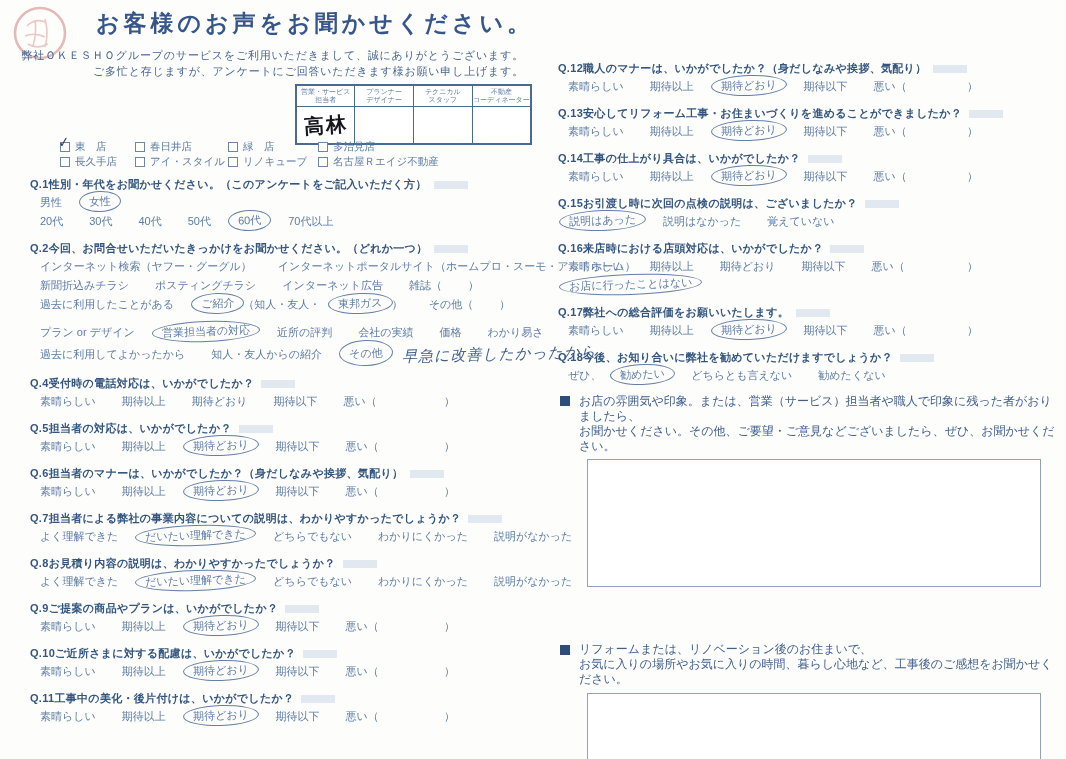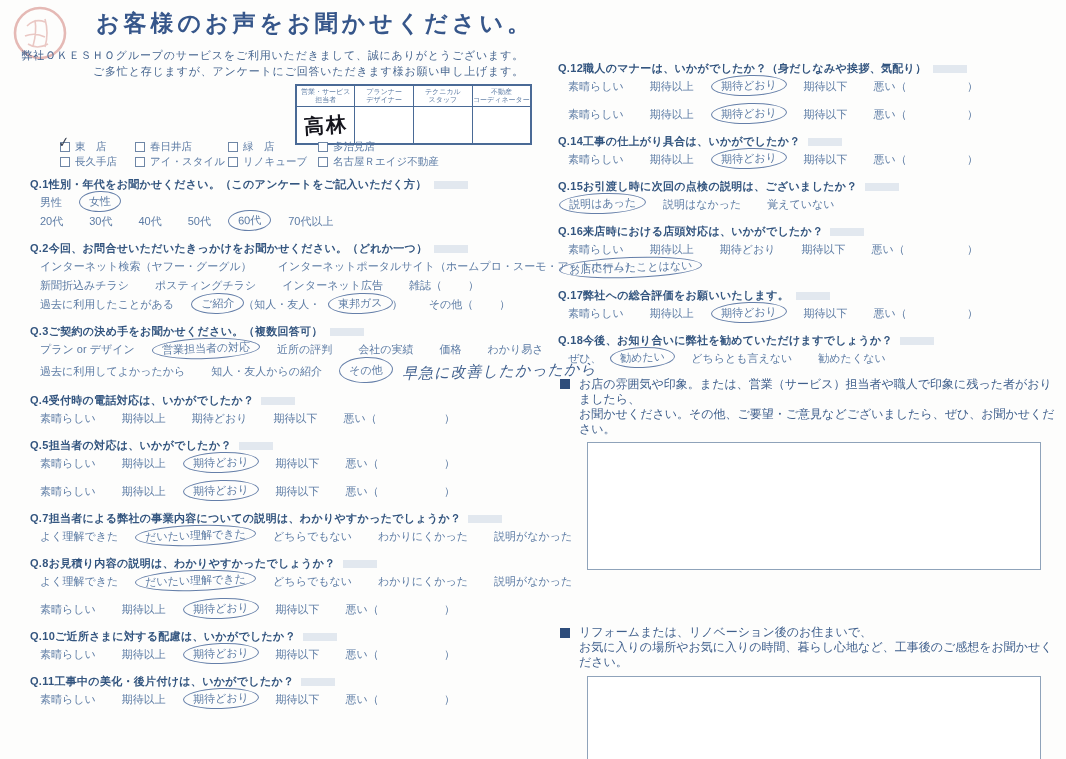--- a/index.html
+++ b/index.html
@@ -193,21 +193,20 @@
           <span class="opt">過去に利用したことがある</span>
           <span class="opt circled">ご紹介</span>
           <span class="opt tight">（知人・友人・</span>
           <span class="opt circled tight">東邦ガス</span>
           <span class="opt tight">）</span>
           <span class="opt">その他（</span>
           <span class="opt push">）</span>
         </div>
       </div>
       <div class="q">
-        <div class="q-title"><span class="q-id">Q.3</span><span>ご契約の決め手をお聞かせください。（複数回答可）</span></div>
         <div class="q-row">
           <span class="opt">プラン or デザイン</span>
           <span class="opt circled">営業担当者の対応</span>
           <span class="opt">近所の評判</span>
           <span class="opt">会社の実績</span>
           <span class="opt">価格</span>
           <span class="opt">わかり易さ</span>
         </div>
         <div class="q-row tall">
           <span class="opt">過去に利用してよかったから</span>
@@ -232,20 +231,21 @@
         <div class="q-row">
           <span class="opt">素晴らしい</span>
           <span class="opt">期待以上</span>
           <span class="opt circled">期待どおり</span>
           <span class="opt">期待以下</span>
           <span class="opt">悪い（</span>
           <span class="opt push">）</span>
         </div>
       </div>
       <div class="q">
+        <div class="q-title"><span class="q-id">Q.6</span><span>担当者のマナーは、いかがでしたか？（身だしなみや挨拶、気配り）</span></div>
         <div class="q-row">
           <span class="opt">素晴らしい</span>
           <span class="opt">期待以上</span>
           <span class="opt circled">期待どおり</span>
           <span class="opt">期待以下</span>
           <span class="opt">悪い（</span>
           <span class="opt push">）</span>
         </div>
       </div>
       <div class="q">
@@ -262,20 +262,21 @@
         <div class="q-title"><span class="q-id">Q.8</span><span>お見積り内容の説明は、わかりやすかったでしょうか？</span></div>
         <div class="q-row">
           <span class="opt">よく理解できた</span>
           <span class="opt circled">だいたい理解できた</span>
           <span class="opt">どちらでもない</span>
           <span class="opt">わかりにくかった</span>
           <span class="opt">説明がなかった</span>
         </div>
       </div>
       <div class="q">
+        <div class="q-title"><span class="q-id">Q.9</span><span>ご提案の商品やプランは、いかがでしたか？</span></div>
         <div class="q-row">
           <span class="opt">素晴らしい</span>
           <span class="opt">期待以上</span>
           <span class="opt circled">期待どおり</span>
           <span class="opt">期待以下</span>
           <span class="opt">悪い（</span>
           <span class="opt push">）</span>
         </div>
       </div>
       <div class="q">
@@ -309,20 +310,21 @@
           <div class="q-row">
             <span class="opt">素晴らしい</span>
             <span class="opt">期待以上</span>
             <span class="opt circled">期待どおり</span>
             <span class="opt">期待以下</span>
             <span class="opt">悪い（</span>
             <span class="opt push">）</span>
           </div>
         </div>
         <div class="q">
+          <div class="q-title"><span class="q-id">Q.13</span><span>安心してリフォーム工事・お住まいづくりを進めることができましたか？</span></div>
           <div class="q-row">
             <span class="opt">素晴らしい</span>
             <span class="opt">期待以上</span>
             <span class="opt circled">期待どおり</span>
             <span class="opt">期待以下</span>
             <span class="opt">悪い（</span>
             <span class="opt push">）</span>
           </div>
         </div>
         <div class="q">

